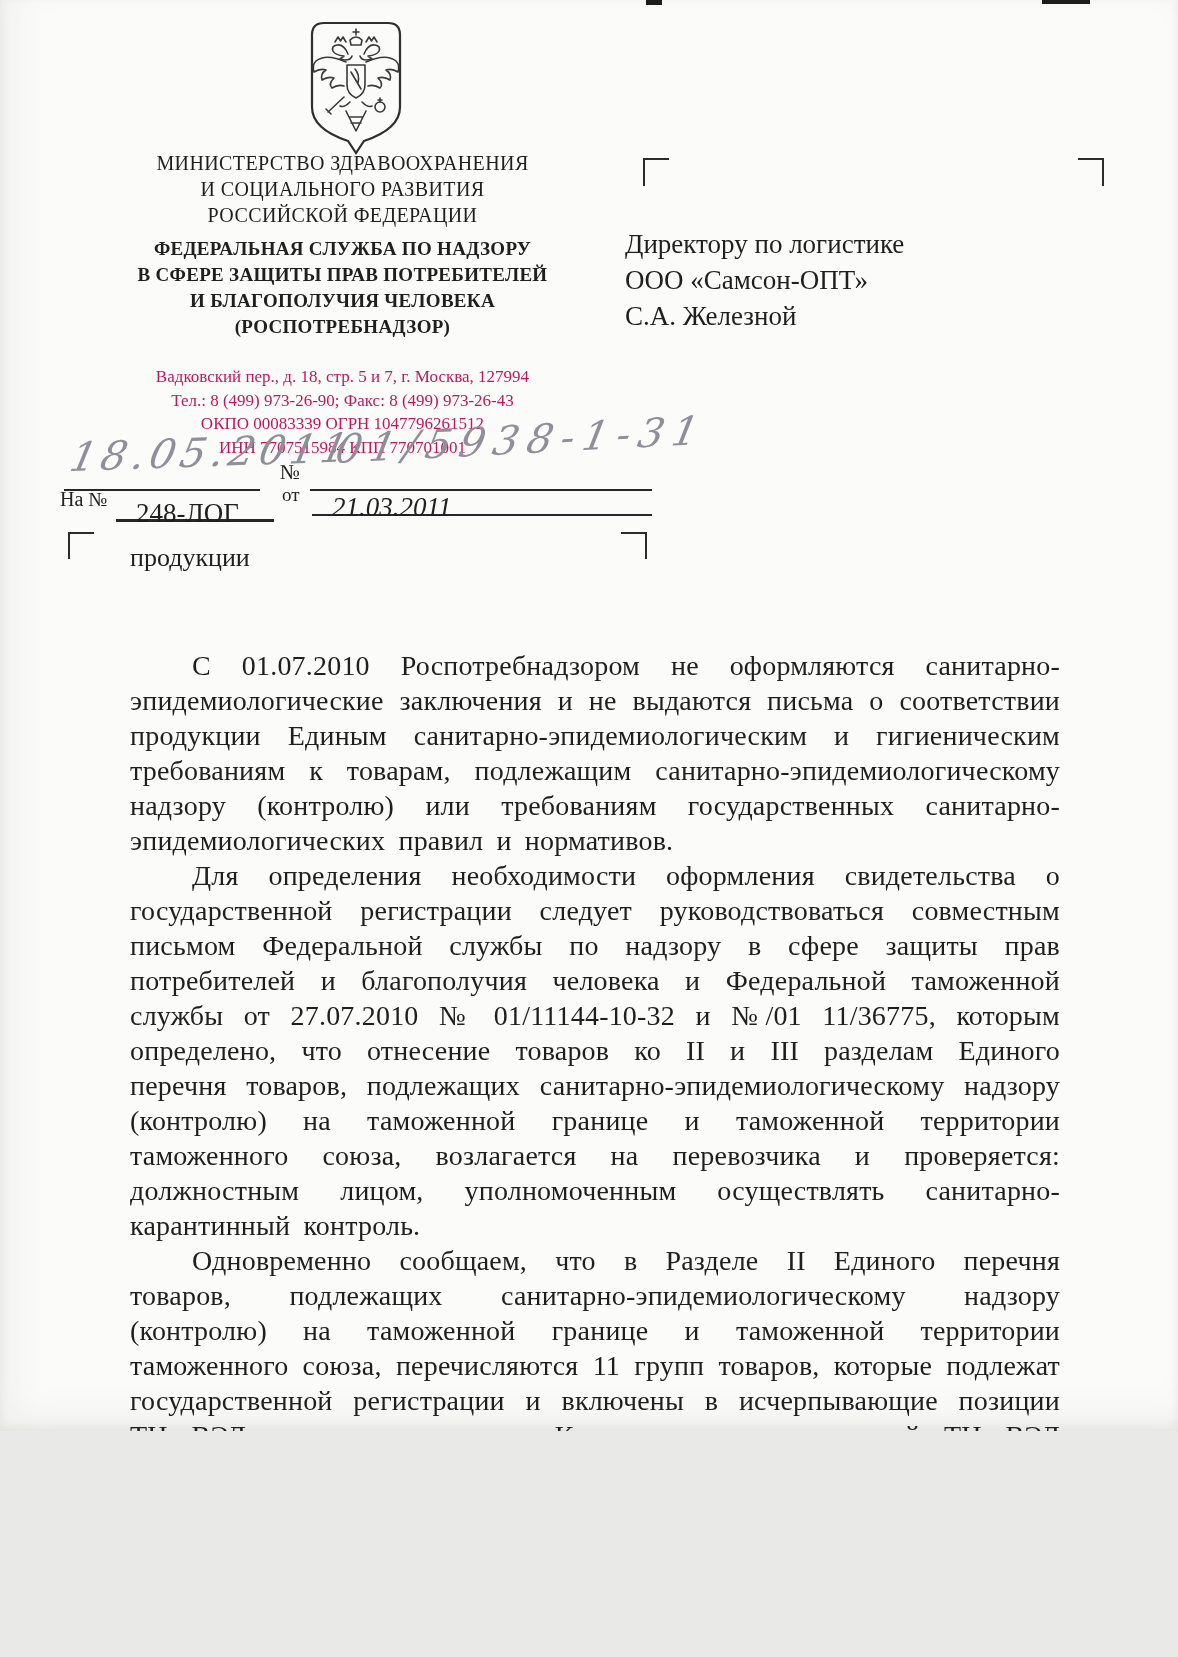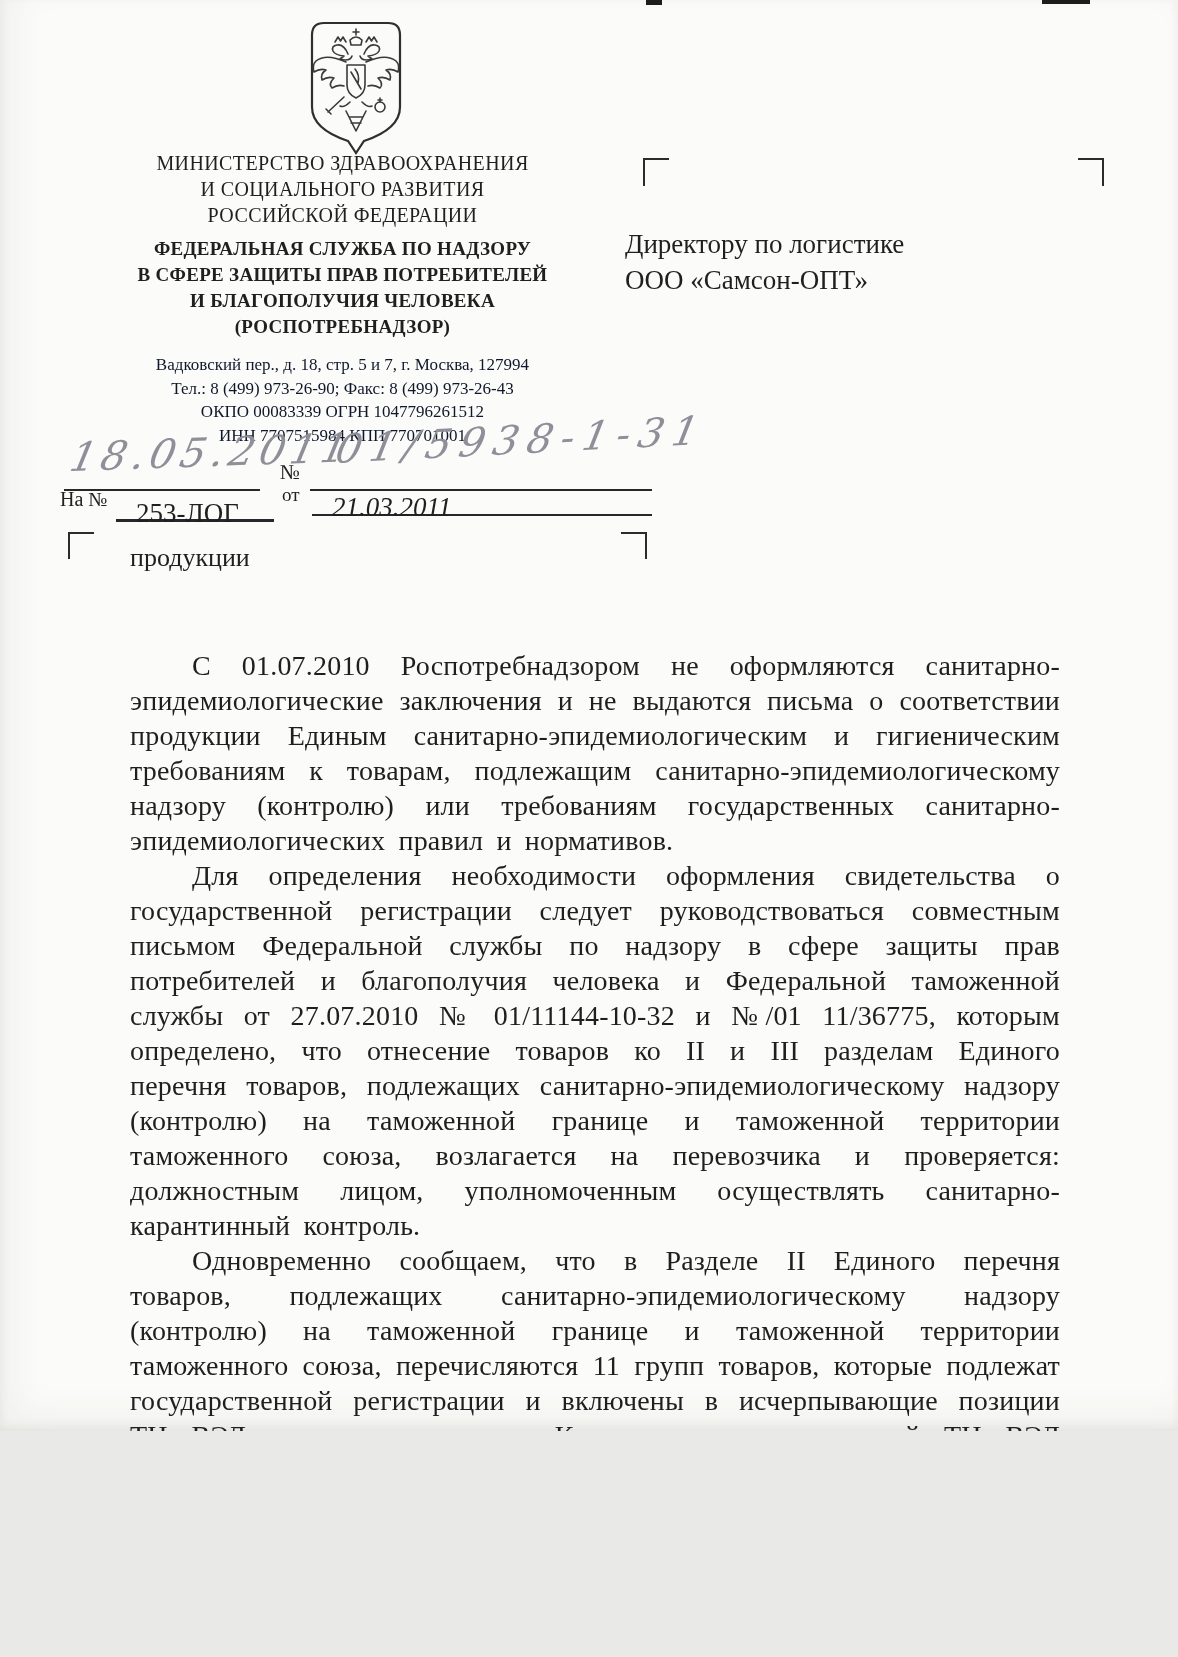--- a/index.html
+++ b/index.html
@@ -11,21 +11,21 @@
     font-family:"Liberation Serif","DejaVu Serif",serif;
     color:#1f1f1f;
     overflow:hidden;
     box-shadow:inset 14px -16px 34px rgba(60,60,58,0.06), inset 0 -4px 10px rgba(60,60,58,0.08);
   }
   .abs{position:absolute;}
   
   .lh-col{left:70px;width:545px;text-align:center;}
   .ministry{top:150px;font-size:20px;line-height:26px;letter-spacing:0.4px;}
   .service{top:236px;font-size:19px;line-height:26px;font-weight:bold;letter-spacing:0.3px;}
-  .details{top:353px;font-size:17px;line-height:23.5px;color:#0f172a;}
+  .details{top:365px;font-size:17px;line-height:23.5px;color:#be185d;}
   .details div{white-space:nowrap;}
   
   .emblem{left:300px;top:16px;}
   .emblem .sh{fill:none;stroke:#2f2f2f;stroke-width:2.2px;}
   .emblem .ln{fill:none;stroke:#3a3a3a;stroke-width:1.6px;stroke-linecap:round;stroke-linejoin:round;}
   
   .rule{position:absolute;height:2px;background:#26262b;}
   .rule-thick{height:3px;}
   .label{position:absolute;font-size:20px;color:#222;}
   .typed{position:absolute;font-size:27px;color:#1f1f1f;white-space:nowrap;}
@@ -102,29 +102,30 @@
 
   <div class="hand hand-date">18.05.2011</div>
   <div class="label" style="left:280px;top:460px;font-size:21px;">№</div>
   <div class="hand hand-num">01/5938-1-31</div>
 
   <div class="rule" style="left:64px;top:489px;width:196px;"></div>
   <div class="rule" style="left:310px;top:489px;width:342px;"></div>
 
   <div class="label" style="left:60px;top:488px;text-align:right;">На №</div>
   <div class="rule rule-thick" style="left:116px;top:519px;width:158px;"></div>
-  <div class="typed" style="left:136px;top:498px;">253-ЛОГ</div>
+  <div class="typed" style="left:136px;top:498px;">248-ЛОГ</div>
 
   <div class="label" style="left:282px;top:484px;font-size:19px;">от</div>
   <div class="rule" style="left:312px;top:514px;width:340px;"></div>
   <div class="typed" style="left:332px;top:492px;font-style:italic;">21.03.2011</div>
 
   <div class="abs recipient">
     <div>Директору по логистике</div>
     <div>ООО «Самсон-ОПТ»</div>
+    <div>С.А. Железной</div>
   </div>
 
   <div class="abs subject">
     <div>продукции</div>
   </div>
 
   <div class="abs body-text">
     <p>С 01.07.2010 Роспотребнадзором не оформляются санитарно-эпидемиологические заключения и не выдаются письма о соответствии продукции Единым санитарно-эпидемиологическим и гигиеническим требованиям к товарам, подлежащим санитарно-эпидемиологическому надзору (контролю) или требованиям государственных санитарно-эпидемиологических правил и нормативов.</p>
     <p>Для определения необходимости оформления свидетельства о государственной регистрации следует руководствоваться совместным письмом Федеральной службы по надзору в сфере защиты прав потребителей и благополучия человека и Федеральной таможенной службы от 27.07.2010 № 01/11144-10-32 и №/01 11/36775, которым определено, что отнесение товаров ко II и III разделам Единого перечня товаров, подлежащих санитарно-эпидемиологическому надзору (контролю) на таможенной границе и таможенной территории таможенного союза, возлагается на перевозчика и проверяется: должностным лицом, уполномоченным осуществлять санитарно-карантинный контроль.</p>
     <p>Одновременно сообщаем, что в Разделе II Единого перечня товаров, подлежащих санитарно-эпидемиологическому надзору (контролю) на таможенной границе и таможенной территории таможенного союза, перечисляются 11 групп товаров, которые подлежат государственной регистрации и включены в исчерпывающие позиции ТН ВЭД таможенного союза. Коды и описание позиций ТН ВЭД приведены в таблице раздела II. Таким образом, продукция, подлежащая государственной регистрации, должна одновременно относиться к одной из перечисленных групп товаров и</p>

